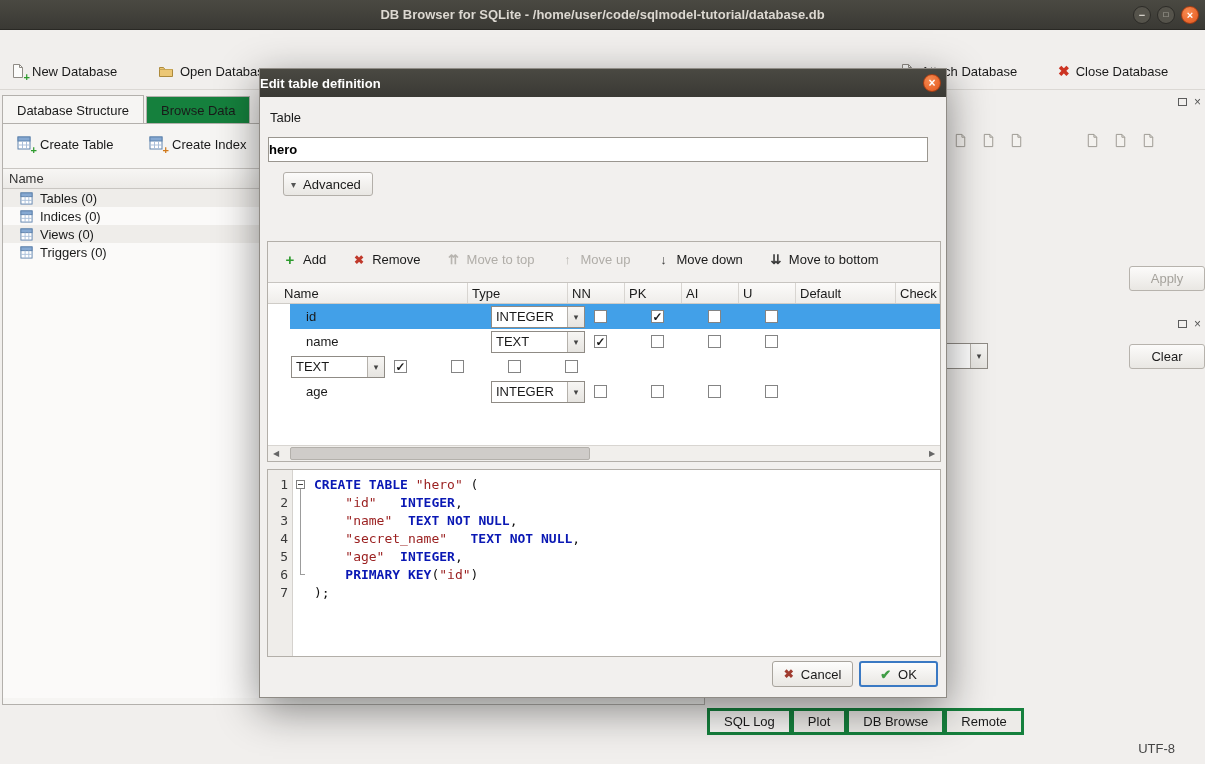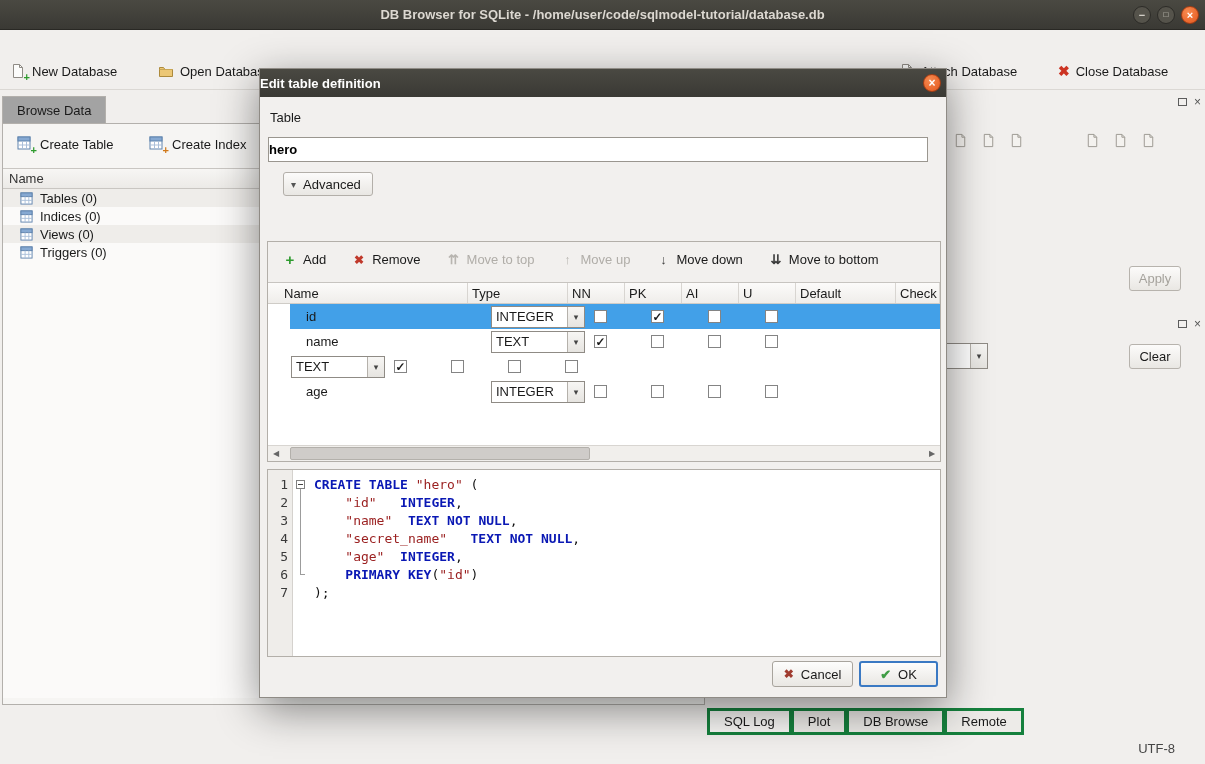--- a/index.html
+++ b/index.html
@@ -22,41 +22,41 @@
   .toolbar { position:absolute; left:0; top:53px; width:100%; height:37px; background:#f1efed;
     border-bottom:1px solid #dbd8d4; }
   .tb-btn { position:absolute; top:4px; height:28px; display:flex; align-items:center; gap:6px; padding:0 6px; }
   .icon-stack { position:relative; display:inline-flex; width:16px; height:16px; }
   .badge { position:absolute; right:-4px; bottom:-4px; font-weight:bold; font-size:11px; line-height:1; }
   .badge.green { color:#2e9b2e; } .badge.orange { color:#d07818; }
   .x-ico { color:#cc3322; font-weight:bold; font-size:14px; line-height:1; }
 
   .main-tabs { position:absolute; left:2px; top:95px; display:flex; }
   .main-tab { height:28px; margin-top:1px; padding:0 14px; display:flex; align-items:center;
-    background:#a3a3a3; border:1px solid #b3b0ac; border-bottom:none; margin-right:2px; }
+    background:#15803d; border:1px solid #b3b0ac; border-bottom:none; margin-right:2px; }
   .main-tab.active { background:#f6f5f3; height:29px; margin-top:0; }
 
   .left-panel { position:absolute; left:2px; top:123px; width:703px; height:582px;
     background:#f6f5f3; border:1px solid #b3b0ac; }
   .panel-btn { position:absolute; top:7px; height:26px; display:flex; align-items:center; gap:7px; padding:0 6px; }
   .tree { position:absolute; left:0; top:44px; width:701px; height:530px; background:#fbfaf9;
     border-top:1px solid #c9c6c2; }
   .tree-header { height:20px; background:linear-gradient(#f7f6f4,#eceae7); border-bottom:1px solid #c9c6c2;
     padding:2px 6px; color:#333; }
   .tree-row { height:18px; display:flex; align-items:center; gap:7px; padding-left:17px; }
   .tree-row.alt { background:#efedea; }
   .tree-icon { display:inline-flex; width:13px; height:13px; }
 
   
   .dock-head-icons { position:absolute; display:flex; gap:7px; align-items:center; color:#555; }
   .float-ico { width:9px; height:8px; border:1px solid #5c5c5c; display:inline-block; }
   .dock-x { font-size:12px; line-height:1; color:#555; }
   .mini-dock { position:absolute; left:948px; top:130px; height:22px; }
   .mini-ico { position:absolute; top:0; width:20px; height:20px; display:flex; align-items:center; justify-content:center; }
-  .side-btn { position:absolute; width:52px; height:25px; display:flex; align-items:center; justify-content:center;
+  .side-btn { position:absolute; width:76px; height:25px; display:flex; align-items:center; justify-content:center;
     background:linear-gradient(#fcfbfa,#e9e7e3); border:1px solid #b7b3ad; border-radius:3px; }
   .side-btn.disabled { color:#a5a29c; }
   .combo { height:22px; border:1px solid #8f8b85; background:#fff; display:flex; align-items:center; }
   .combo-txt { flex:1; padding-left:4px; overflow:hidden; white-space:nowrap; }
   .combo-arrow { width:17px; height:100%; border-left:1px solid #b5b1ab;
     background:linear-gradient(#f7f6f4,#e6e4e0); display:flex; align-items:center; justify-content:center;
     font-size:9px; color:#444; }
   .dock-combo { position:absolute; left:876px; top:343px; width:112px; height:26px; }
 
   .bottom-tabs { position:absolute; left:707px; top:708px; display:flex; }
@@ -200,20 +200,21 @@
       </span>
       <span>Attach Database</span>
     </div>
     <div class="tb-btn" style="left:1052px">
       <span class="x-ico">✖</span>
       <span>Close Database</span>
     </div>
   </div>
 
   <div class="main-tabs">
+    <div class="main-tab active">Database Structure</div>
     <div class="main-tab">Browse Data</div>
   </div>
 
   <div class="left-panel">
     <div class="panel-btn" style="left:8px">
       <span class="icon-stack">
         <svg width="14" height="14" viewBox="0 0 14 14">
             <rect x="1" y="1" width="12" height="12" fill="#fff" stroke="#5f83ad"></rect>
             <rect x="1" y="1" width="12" height="4" fill="#86a9d2" stroke="#5f83ad"></rect>
             <line x1="5.5" y1="5" x2="5.5" y2="13" stroke="#aabfd9"></line>

